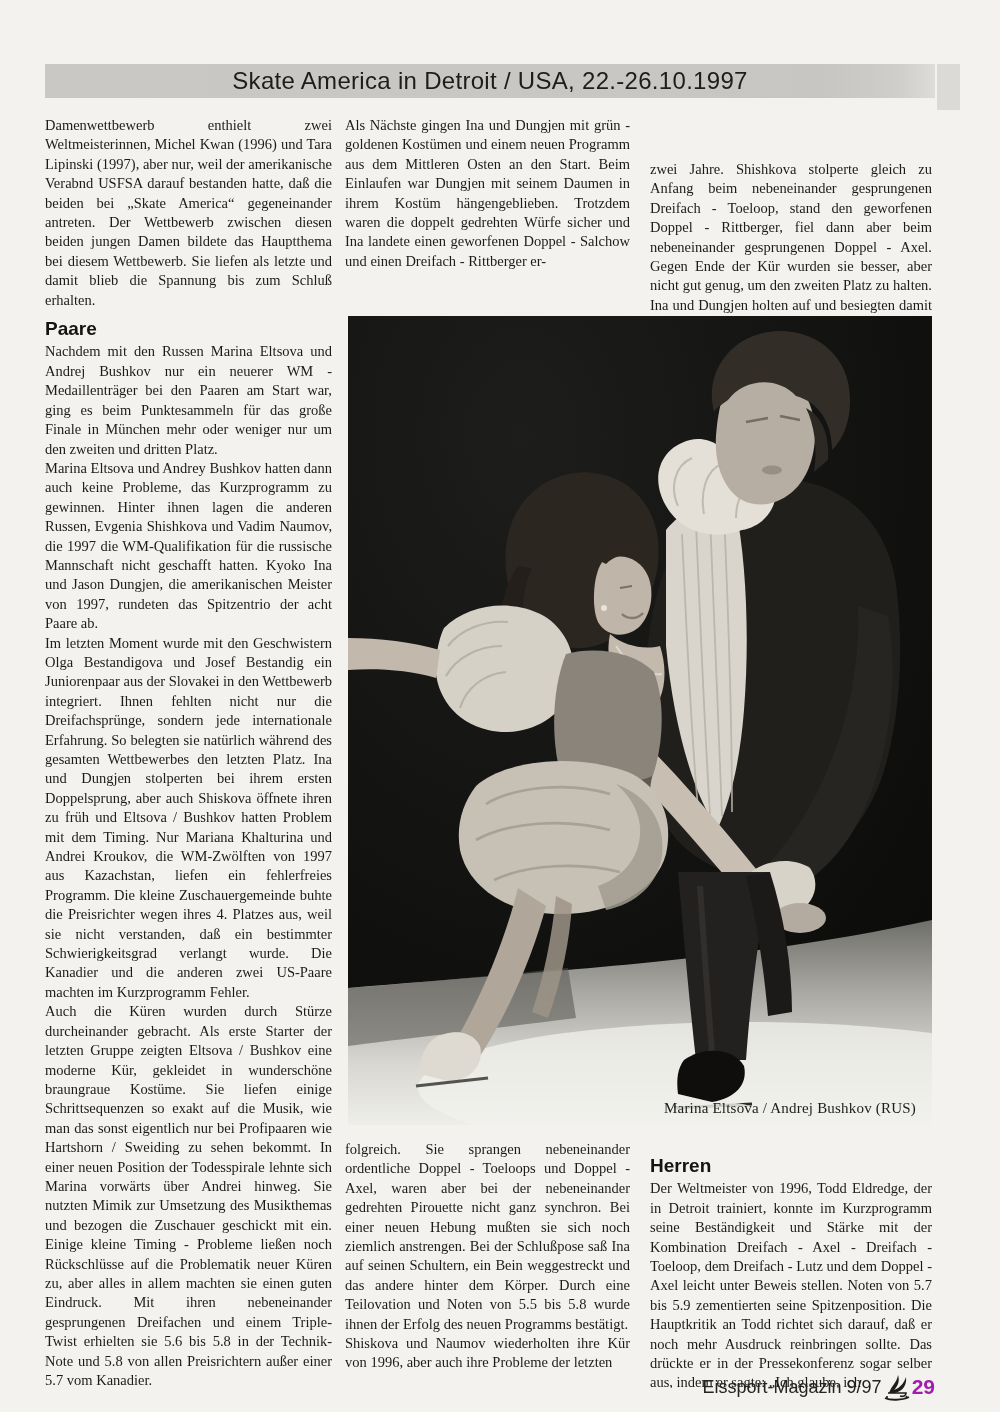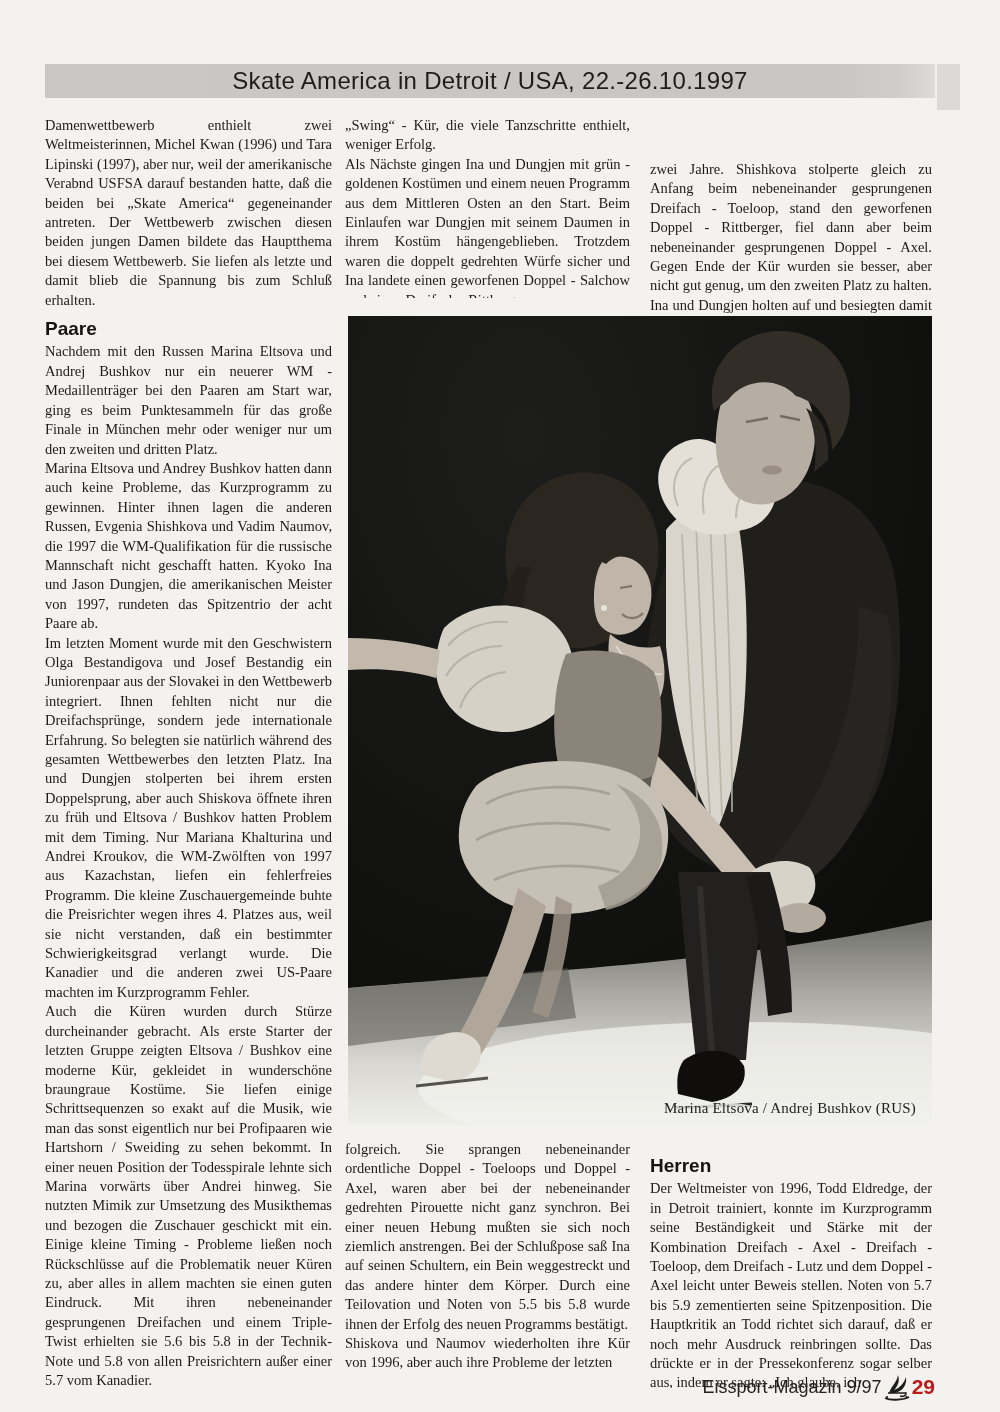--- a/index.html
+++ b/index.html
@@ -42,21 +42,21 @@
   .caption{
     position:absolute;right:16px;bottom:8px;
     font-size:15px;color:#1c1c1b;letter-spacing:.2px;
   }
   
   #footer{
     left:560px;top:1370px;width:375px;height:34px;
     display:flex;align-items:center;justify-content:flex-end;
   }
   .mag-name{font-family:"Liberation Sans", sans-serif;font-size:18px;color:#232322;}
-  .page-num{font-family:"Liberation Sans", sans-serif;font-size:21px;font-weight:bold;color:#b91c1c;}
+  .page-num{font-family:"Liberation Sans", sans-serif;font-size:21px;font-weight:bold;color:#a21caf;}
   .logo{width:30px;height:30px;}
 </style>
 </head>
 <body>
 
 <div class="abs band">
   <h1>Skate America in Detroit / USA, 22.-26.10.1997</h1>
 </div>
 <div class="abs band-tail"></div>
 
@@ -64,21 +64,20 @@
   <p><span>Damenwettbewerb enthielt zwei Weltmeisterinnen, Michel </span><span class="b">Kwan</span><span> (1996) und Tara </span><span class="b">Lipinski</span><span> (1997), aber nur, weil der amerikanische Verabnd USFSA darauf bestanden hatte, daß die beiden bei „Skate America“ gegeneinander antreten. Der Wettbewerb zwischen diesen beiden jungen Damen bildete das Hauptthema bei diesem Wettbewerb. Sie liefen als letzte und damit blieb die Spannung bis zum Schluß erhalten.</span></p>
   <h2 class="subhead">Paare</h2>
   <p><span>Nachdem mit den Russen Marina </span><span class="b">Eltsova</span><span> und Andrej </span><span class="b">Bushkov</span><span> nur ein neuerer WM - Medaillenträger bei den Paaren am Start war, ging es beim Punktesammeln für das große Finale in München mehr oder weniger nur um den zweiten und dritten Platz.</span></p>
   <p><span>Marina </span><span class="b">Eltsova</span><span> und Andrey </span><span class="b">Bushkov</span><span> hatten dann auch keine Probleme, das Kurzprogramm zu gewinnen. Hinter ihnen lagen die anderen Russen, Evgenia </span><span class="b">Shishkova</span><span> und Vadim </span><span class="b">Naumov</span><span>, die 1997 die WM-Qualifikation für die russische Mannschaft nicht geschafft hatten. Kyoko </span><span class="b">Ina</span><span> und Jason </span><span class="b">Dungjen</span><span>, die amerikanischen Meister von 1997, rundeten das Spitzentrio der acht Paare ab.</span></p>
   <p><span>Im letzten Moment wurde mit den Geschwistern Olga </span><span class="b">Bestandigova</span><span> und Josef </span><span class="b">Bestandig</span><span> ein Juniorenpaar aus der Slovakei in den Wettbewerb integriert. Ihnen fehlten nicht nur die Dreifachsprünge, sondern jede internationale Erfahrung. So belegten sie natürlich während des gesamten Wettbewerbes den letzten Platz. </span><span class="b">Ina</span><span> und </span><span class="b">Dungjen</span><span> stolperten bei ihrem ersten Doppelsprung, aber auch </span><span class="b">Shiskova</span><span> öffnete ihren zu früh und </span><span class="b">Eltsova / Bushkov</span><span> hatten Problem mit dem Timing. Nur Mariana </span><span class="b">Khalturina</span><span> und Andrei </span><span class="b">Kroukov</span><span>, die WM-Zwölften von 1997 aus Kazachstan, liefen ein fehlerfreies Programm. Die kleine Zuschauergemeinde buhte die Preisrichter wegen ihres 4. Platzes aus, weil sie nicht verstanden, daß ein bestimmter Schwierigkeitsgrad verlangt wurde. Die Kanadier und die anderen zwei US-Paare machten im Kurzprogramm Fehler.</span></p>
   <p><span>Auch die Küren wurden durch Stürze durcheinander gebracht. Als erste Starter der letzten Gruppe zeigten </span><span class="b">Eltsova / Bushkov</span><span> eine moderne Kür, gekleidet in wunderschöne braungraue Kostüme. Sie liefen einige Schrittsequenzen so exakt auf die Musik, wie man das sonst eigentlich nur bei Profipaaren wie Hartshorn / Sweiding zu sehen bekommt. In einer neuen Position der Todesspirale lehnte sich Marina vorwärts über Andrei hinweg. Sie nutzten Mimik zur Umsetzung des Musikthemas und bezogen die Zuschauer geschickt mit ein. Einige kleine Timing - Probleme ließen noch Rückschlüsse auf die Problematik neuer Küren zu, aber alles in allem machten sie einen guten Eindruck. Mit ihren nebeneinander gesprungenen Dreifachen und einem Triple-Twist erhielten sie 5.6 bis 5.8 in der Technik-Note und 5.8 von allen Preisrichtern außer einer 5.7 vom Kanadier.</span></p>
 
 </div>
 
 <div class="abs col" id="col2top">
-  <p><span>„Swing“ - Kür, die viele Tanzschritte enthielt, weniger Erfolg.</span></p>
   <p><span>Als Nächste gingen </span><span class="b">Ina</span><span> und </span><span class="b">Dungjen</span><span> mit grün - goldenen Kostümen und einem neuen Programm aus dem Mittleren Osten an den Start. Beim Einlaufen war Dungjen mit seinem Daumen in ihrem Kostüm hängengeblieben. Trotzdem waren die doppelt gedrehten Würfe sicher und Ina landete einen geworfenen Doppel - Salchow und einen Dreifach - Rittberger er-</span></p>
 </div>
 
 <div class="abs col" id="col3top">
   <p><span>zwei Jahre. Shishkova stolperte gleich zu Anfang beim nebeneinander gesprungenen Dreifach - Toeloop, stand den geworfenen Doppel - Rittberger, fiel dann aber beim nebeneinander gesprungenen Doppel - Axel. Gegen Ende der Kür wurden sie besser, aber nicht gut genug, um den zweiten Platz zu halten. </span><span class="b">Ina</span><span> und </span><span class="b">Dungjen</span><span> holten auf und besiegten damit zum ersten Mal die früheren Weltmeister von 1994.</span></p>
 </div>
 
 <div class="abs" id="photo">
   <svg viewBox="0 0 584 809" preserveAspectRatio="none">
     <defs>

